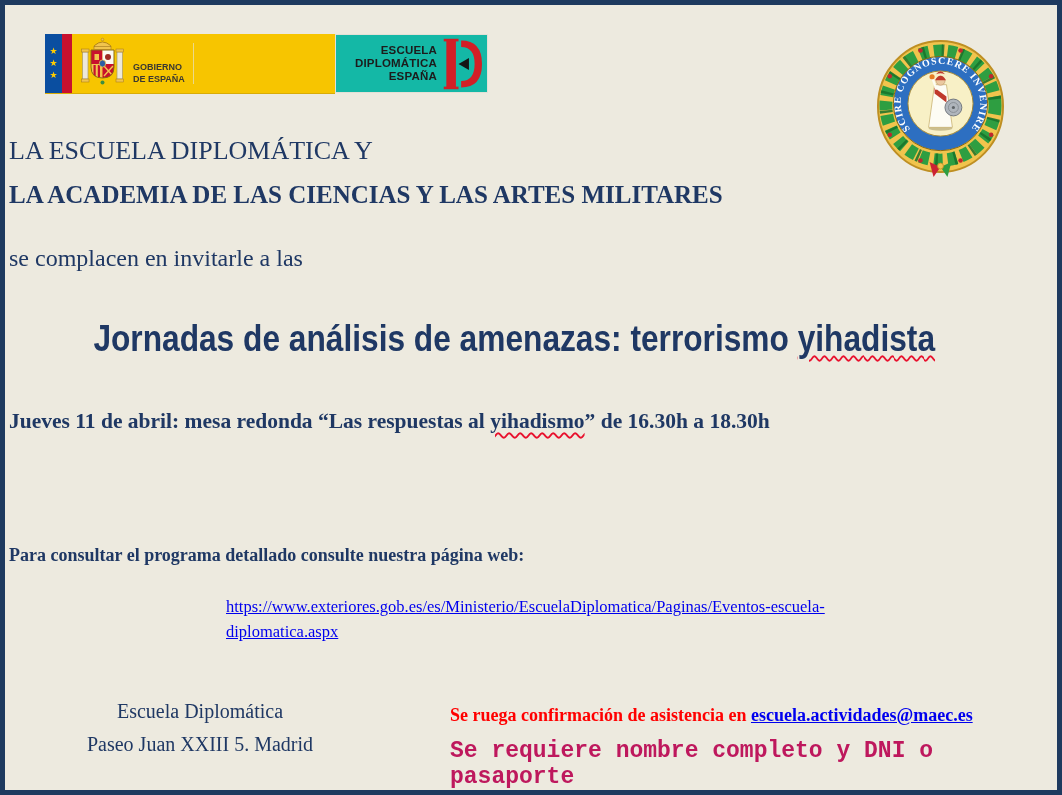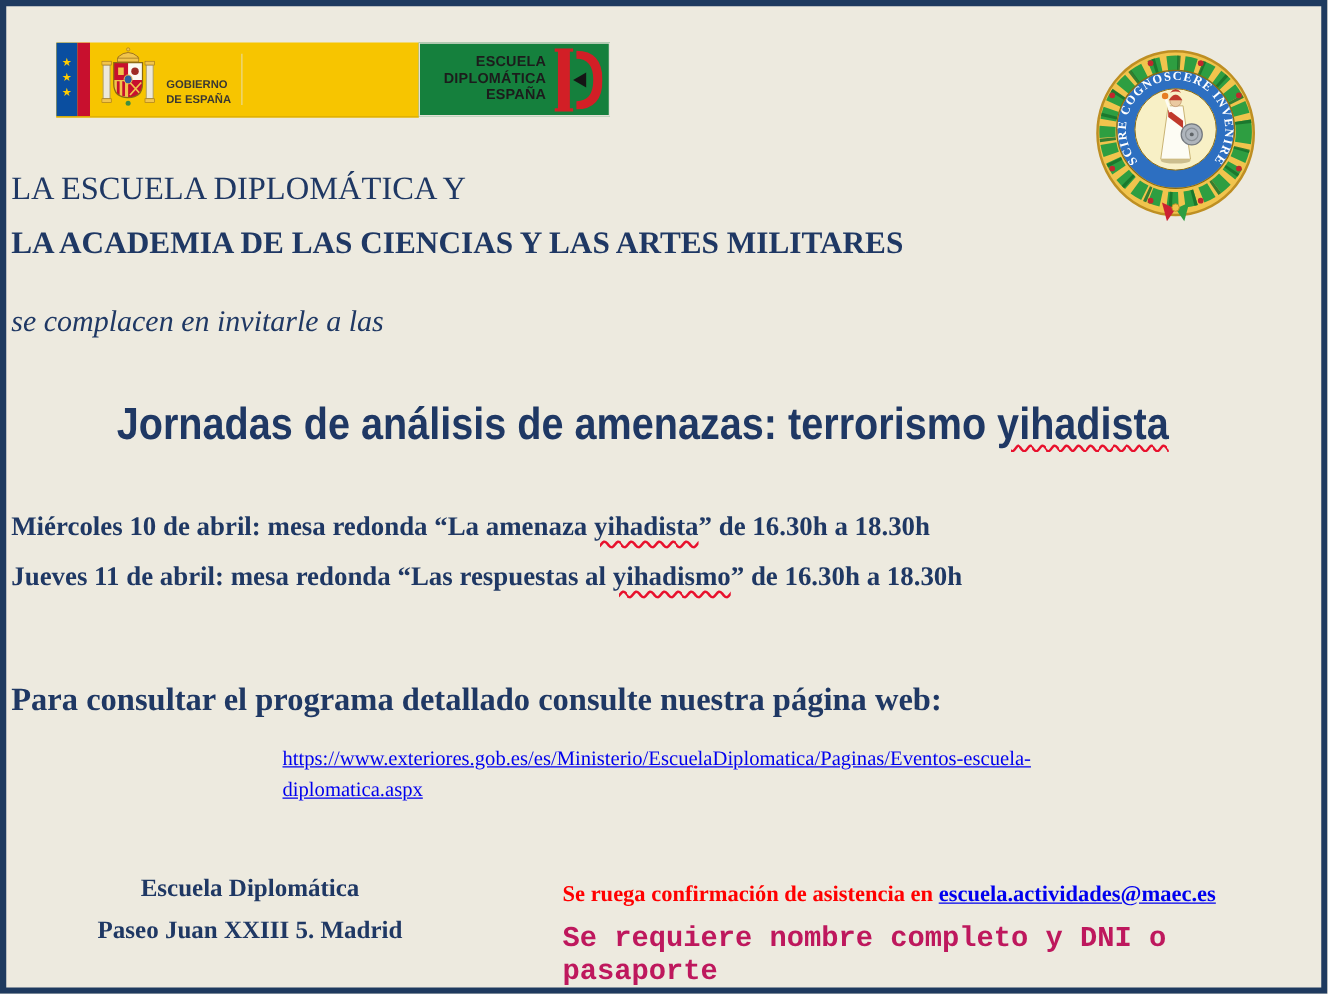--- a/index.html
+++ b/index.html
@@ -11,42 +11,42 @@
   
   .gov-logo{position:absolute;left:40px;top:29px;width:290px;height:59px;background:#F7C500;display:flex;align-items:stretch;overflow:hidden;border-bottom:1px solid #D9AC06;}
   .band-blue{width:17px;background:#0A4EA0;display:flex;flex-direction:column;align-items:center;justify-content:center;gap:3px;flex:none;}
   .band-blue span{color:#FFCC00;font-size:9px;line-height:1;font-family:"DejaVu Sans",sans-serif;}
   .band-red{width:10px;background:#C8102E;flex:none;}
   .coat{margin:3px 0 0 9px;flex:none;}
   .gov-text{margin-left:9px;align-self:center;font-family:"Liberation Sans",sans-serif;font-weight:bold;font-size:9px;line-height:1.25;color:#3A3832;white-space:pre-line;flex:none;margin-top:20px;}
   .gov-divider{width:1px;background:#EBD98A;margin:9px 8px;flex:none;}
   .ministry-text{align-self:center;font-family:"Liberation Sans",sans-serif;font-weight:bold;font-size:7.5px;line-height:1.35;color:#3A3832;white-space:pre-line;padding-right:4px;}
   
-  .school-logo{position:absolute;left:330px;top:29px;width:153px;height:59px;background:#15803d;display:flex;align-items:center;justify-content:flex-end;gap:5px;padding-right:5px;box-sizing:border-box;border:1px solid #E3E0D6;}
+  .school-logo{position:absolute;left:330px;top:29px;width:153px;height:59px;background:#14b8a6;display:flex;align-items:center;justify-content:flex-end;gap:5px;padding-right:5px;box-sizing:border-box;border:1px solid #E3E0D6;}
   .school-text{text-align:right;font-family:"Liberation Sans",sans-serif;font-weight:bold;font-size:11.5px;line-height:1.12;color:#1C1C1C;white-space:pre-line;letter-spacing:.2px;}
   .dlogo{width:40px;height:52px;flex:none;}
   
   .emblem{position:absolute;left:869px;top:31px;width:133px;height:144px;}
   
   .centered{position:absolute;left:4px;right:0;}
   .host1{top:131px;font-size:26px;}
   .host2{top:176px;font-size:25px;font-weight:bold;}
-  .intro{top:240px;font-size:24px;font-style:italic;}
+  .intro{top:240px;font-size:24px;}
   .title{top:314px;font-family:"Liberation Sans","DejaVu Sans",sans-serif;font-weight:bold;font-size:36px;line-height:1.1;padding-left:27px;}
   .title-inner{display:inline-block;transform:scaleX(.88);transform-origin:50% 50%;white-space:nowrap;}
   .squiggle{
     text-decoration:underline wavy #E8112D 1.5px;
     text-decoration-line:underline;text-decoration-style:wavy;text-decoration-color:#E8112D;
     text-decoration-thickness:1.5px;text-underline-offset:4px;
   }
   .sessions{top:396px;font-weight:bold;font-size:21.5px;line-height:40px;}
-  .program-label{top:540px;font-weight:bold;font-size:26px;}
+  .program-label{top:540px;font-weight:bold;font-size:18px;}
   .program-link{position:absolute;top:589px;left:221px;width:660px;display:block;font-size:16.5px;line-height:25px;color:#0000EE;white-space:pre-line;text-align:left;}
   
-  .footer-left{position:absolute;left:30px;top:690px;width:330px;text-align:center;font-weight:bold;font-size:20px;line-height:33px;}
+  .footer-left{position:absolute;left:30px;top:690px;width:330px;text-align:center;font-weight:normal;font-size:20px;line-height:33px;}
   .footer-right{position:absolute;left:445px;top:700px;font-weight:bold;font-size:18px;text-align:left;}
   .rsvp-red{color:#FF0000;}
   .rsvp-email{color:#0000EE;text-decoration:underline;font-weight:bold;}
   .req-line{margin-top:12px;font-size:23px;color:#be185d;font-family:Liberation Mono, monospace;}
   a{cursor:pointer;}
 </style>
 </head>
 <body>
 
 <div class="page">
@@ -161,23 +161,20 @@
   <div class="centered intro">se complacen en invitarle a las</div>
 
   <div class="centered title">
     <span class="title-inner">
       <span>Jornadas de análisis de amenazas: terrorismo </span><span class="squiggle">yihadista</span>
     </span>
   </div>
 
   <div class="centered sessions">
     <div class="session">
-      <span>Miércoles 10 de abril: mesa redonda “La amenaza </span><span class="squiggle">yihadista</span><span>” de 16.30h a 18.30h</span>
-    </div>
-    <div class="session">
       <span>Jueves 11 de abril: mesa redonda “Las respuestas al </span><span class="squiggle">yihadismo</span><span>” de 16.30h a 18.30h</span>
     </div>
   </div>
 
   <div class="centered program-label">Para consultar el programa detallado consulte nuestra página web:</div>
   <a class="program-link" href="#">https://www.exteriores.gob.es/es/Ministerio/EscuelaDiplomatica/Paginas/Eventos-escuela-
 diplomatica.aspx</a>
 
   <div class="footer-left">
     <div>Escuela Diplomática</div>

